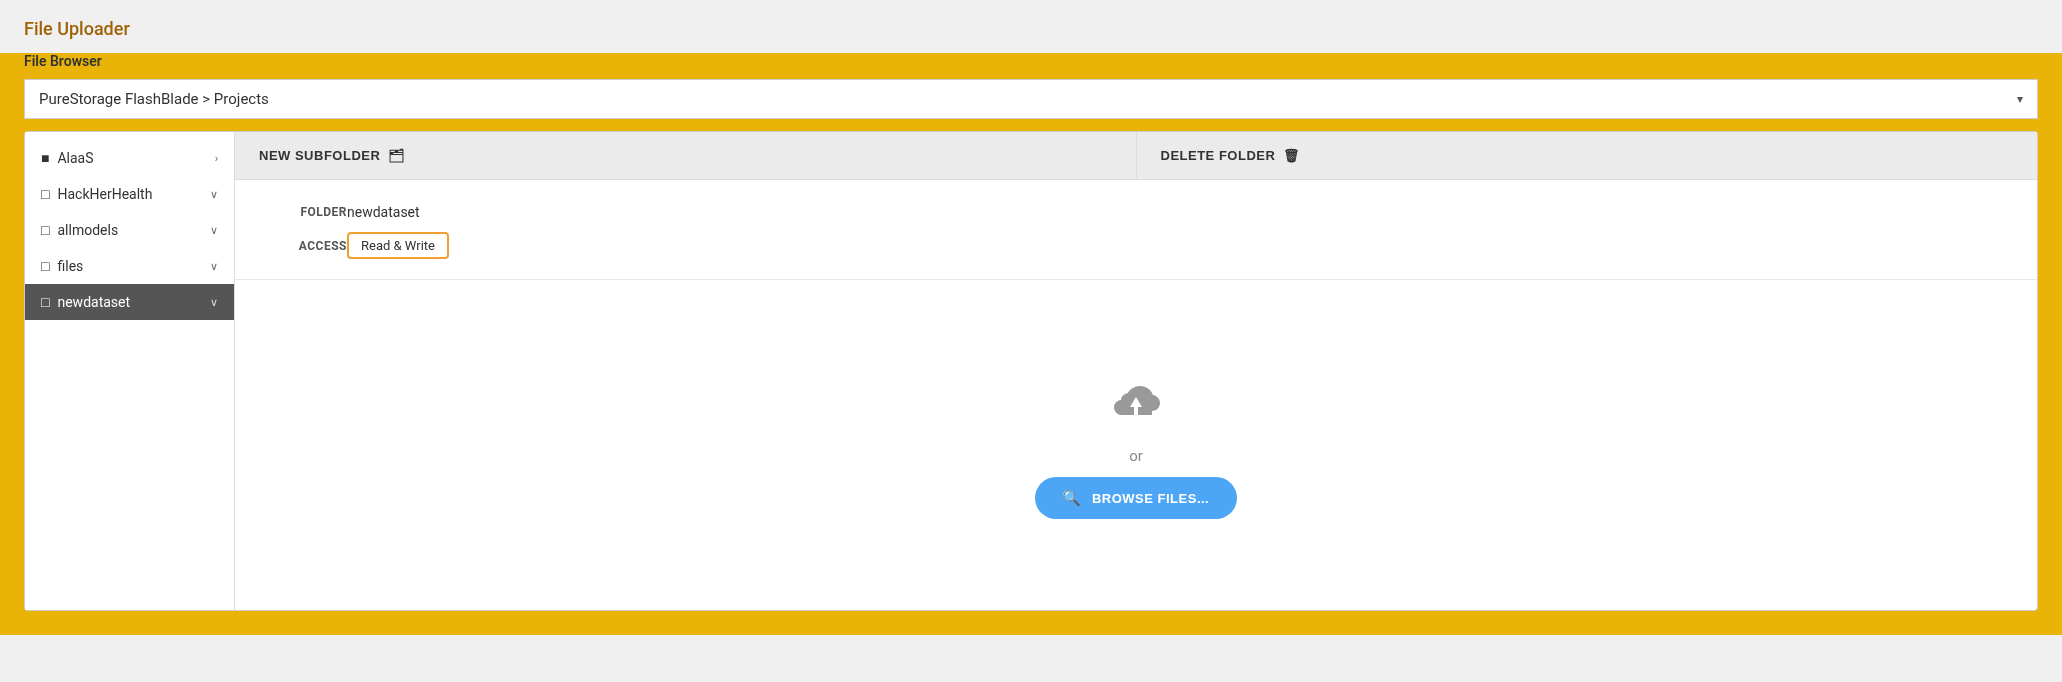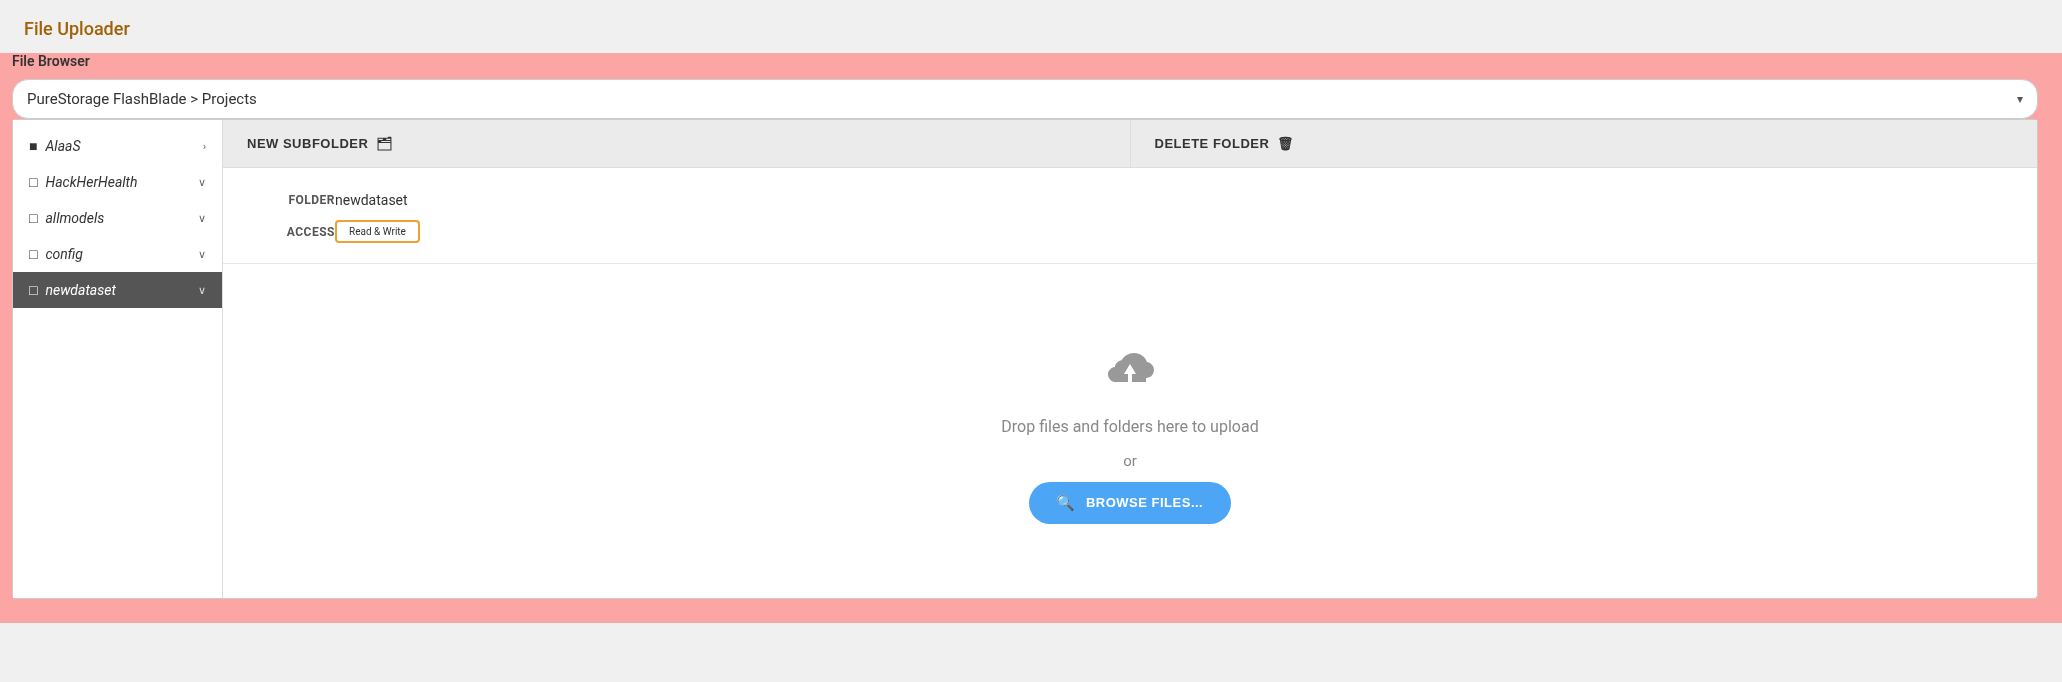--- a/index.html
+++ b/index.html
@@ -13,39 +13,40 @@
 
     .app-title {
       padding: 18px 24px 14px 24px;
       font-size: 18px;
       font-weight: 500;
       color: #a16207;
       background: #f0f0f0;
     }
 
     .file-browser-container {
-      background: #fca5a5;
-      padding: 0 24px 24px 12px;
+      background: #eab308;
+      padding: 0 24px 24px 24px;
     }
 
     .file-browser-label {
       font-size: 14px;
       font-weight: 600;
       color: #333;
       margin-bottom: 10px;
     }
 
     .breadcrumb-bar {
       background: #fff;
       border: 1px solid #ccc;
-      border-radius: 16px;
+      border-radius: 0;
       padding: 10px 14px;
       display: flex;
       align-items: center;
       justify-content: space-between;
+      margin-bottom: 12px;
       font-size: 15px;
       color: #333;
     }
 
     .breadcrumb-dropdown-icon {
       color: #555;
       font-size: 12px;
     }
 
     .browser-body {
@@ -86,21 +87,20 @@
       align-items: center;
       gap: 8px;
     }
 
     .folder-icon {
       font-size: 14px;
     }
 
     .sidebar-item-label {
       font-size: 14px;
-      font-style: italic;
     }
 
     .chevron-icon {
       font-size: 11px;
       color: #666;
     }
 
     .sidebar-item.active .chevron-icon {
       color: #ddd;
     }
@@ -175,21 +175,21 @@
 
     .info-value {
       font-size: 14px;
       color: #333;
     }
 
     .access-badge {
       border: 2px solid #f0a030;
       border-radius: 4px;
       padding: 4px 12px;
-      font-size: 10px;
+      font-size: 13px;
       color: #333;
       background: #fff;
     }
 
     
     .upload-area {
       flex: 1;
       display: flex;
       flex-direction: column;
       align-items: center;
@@ -274,21 +274,21 @@
         <div class="sidebar-item-left">
           <span class="folder-icon">□</span>
           <span class="sidebar-item-label">allmodels</span>
         </div>
         <span class="chevron-icon">∨</span>
       </div>
 
       <div class="sidebar-item">
         <div class="sidebar-item-left">
           <span class="folder-icon">□</span>
-          <span class="sidebar-item-label">config</span>
+          <span class="sidebar-item-label">files</span>
         </div>
         <span class="chevron-icon">∨</span>
       </div>
 
       <div class="sidebar-item active">
         <div class="sidebar-item-left">
           <span class="folder-icon">□</span>
           <span class="sidebar-item-label">newdataset</span>
         </div>
         <span class="chevron-icon">∨</span>
@@ -324,21 +324,20 @@
 
       </div>
 
       <div class="upload-area">
 
         <svg class="upload-cloud-icon" viewBox="0 0 64 64" fill="none" xmlns="http://www.w3.org/2000/svg">
           <path d="M48 40c4.4 0 8-3.6 8-8 0-4.1-3.1-7.5-7.1-8C47.6 19.3 42.2 15 36 15c-5.3 0-9.9 2.9-12.4 7.2C20.1 22.8 17 25.7 17 29c0 0-.1 0-.1 0C13.1 29.5 10 32.5 10 36.2 10 40.5 13.5 44 17.8 44H48z" fill="#999"></path>
           <polygon points="32,26 26,36 30,36 30,50 34,50 34,36 38,36" fill="white"></polygon>
         </svg>
 
-        <div class="upload-text">Drop files and folders here to upload</div>
         <div class="upload-or">or</div>
 
         <button class="browse-btn">
           <span class="browse-btn-icon">🔍</span>
           <span>BROWSE FILES...</span>
         </button>
 
       </div>
 
     </div>

